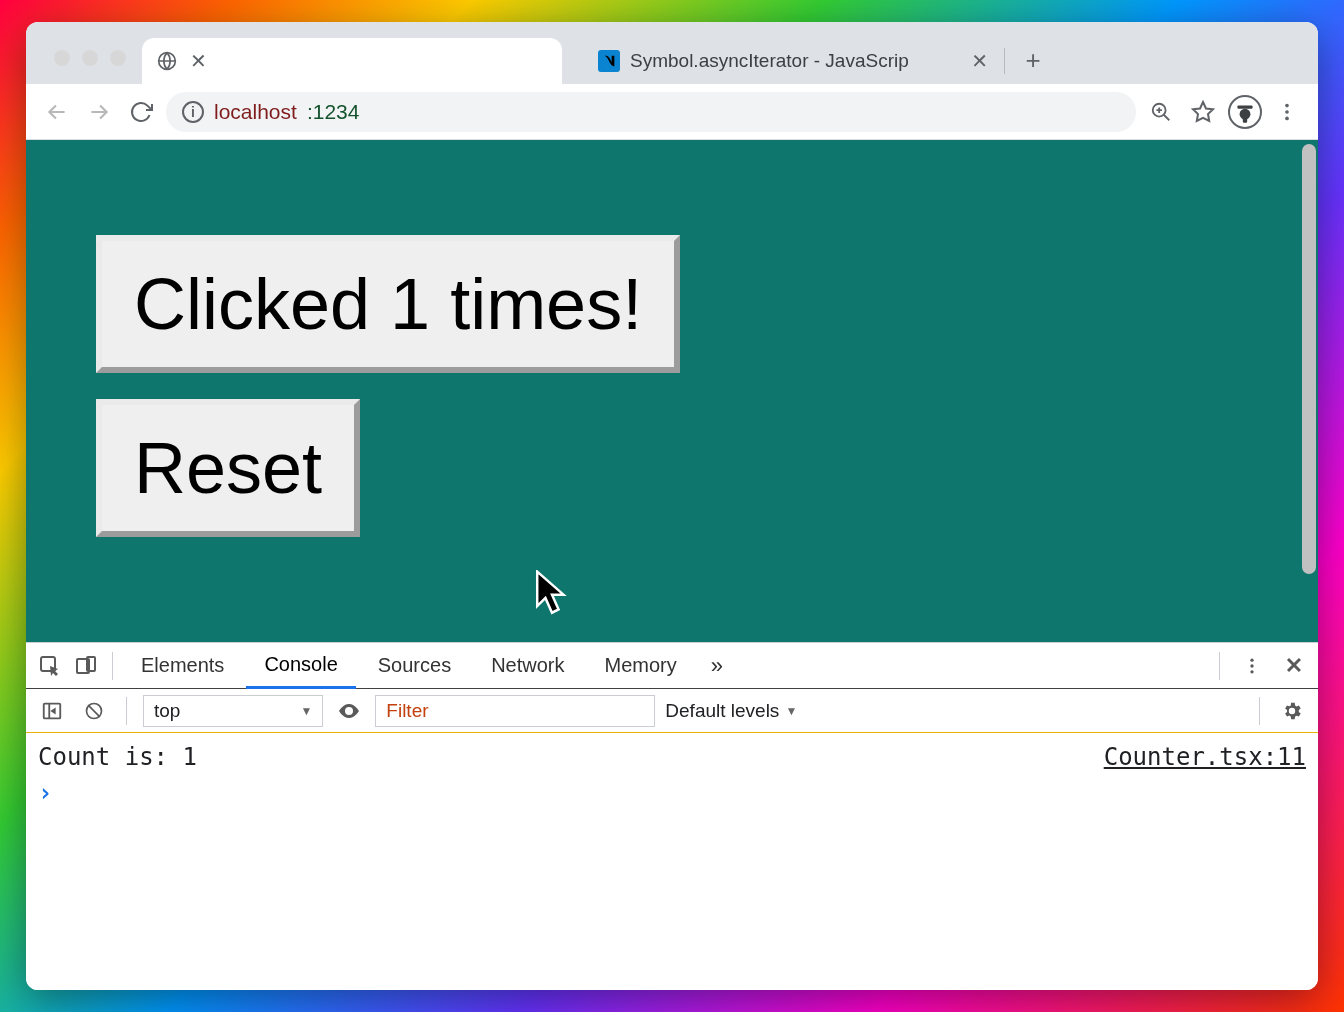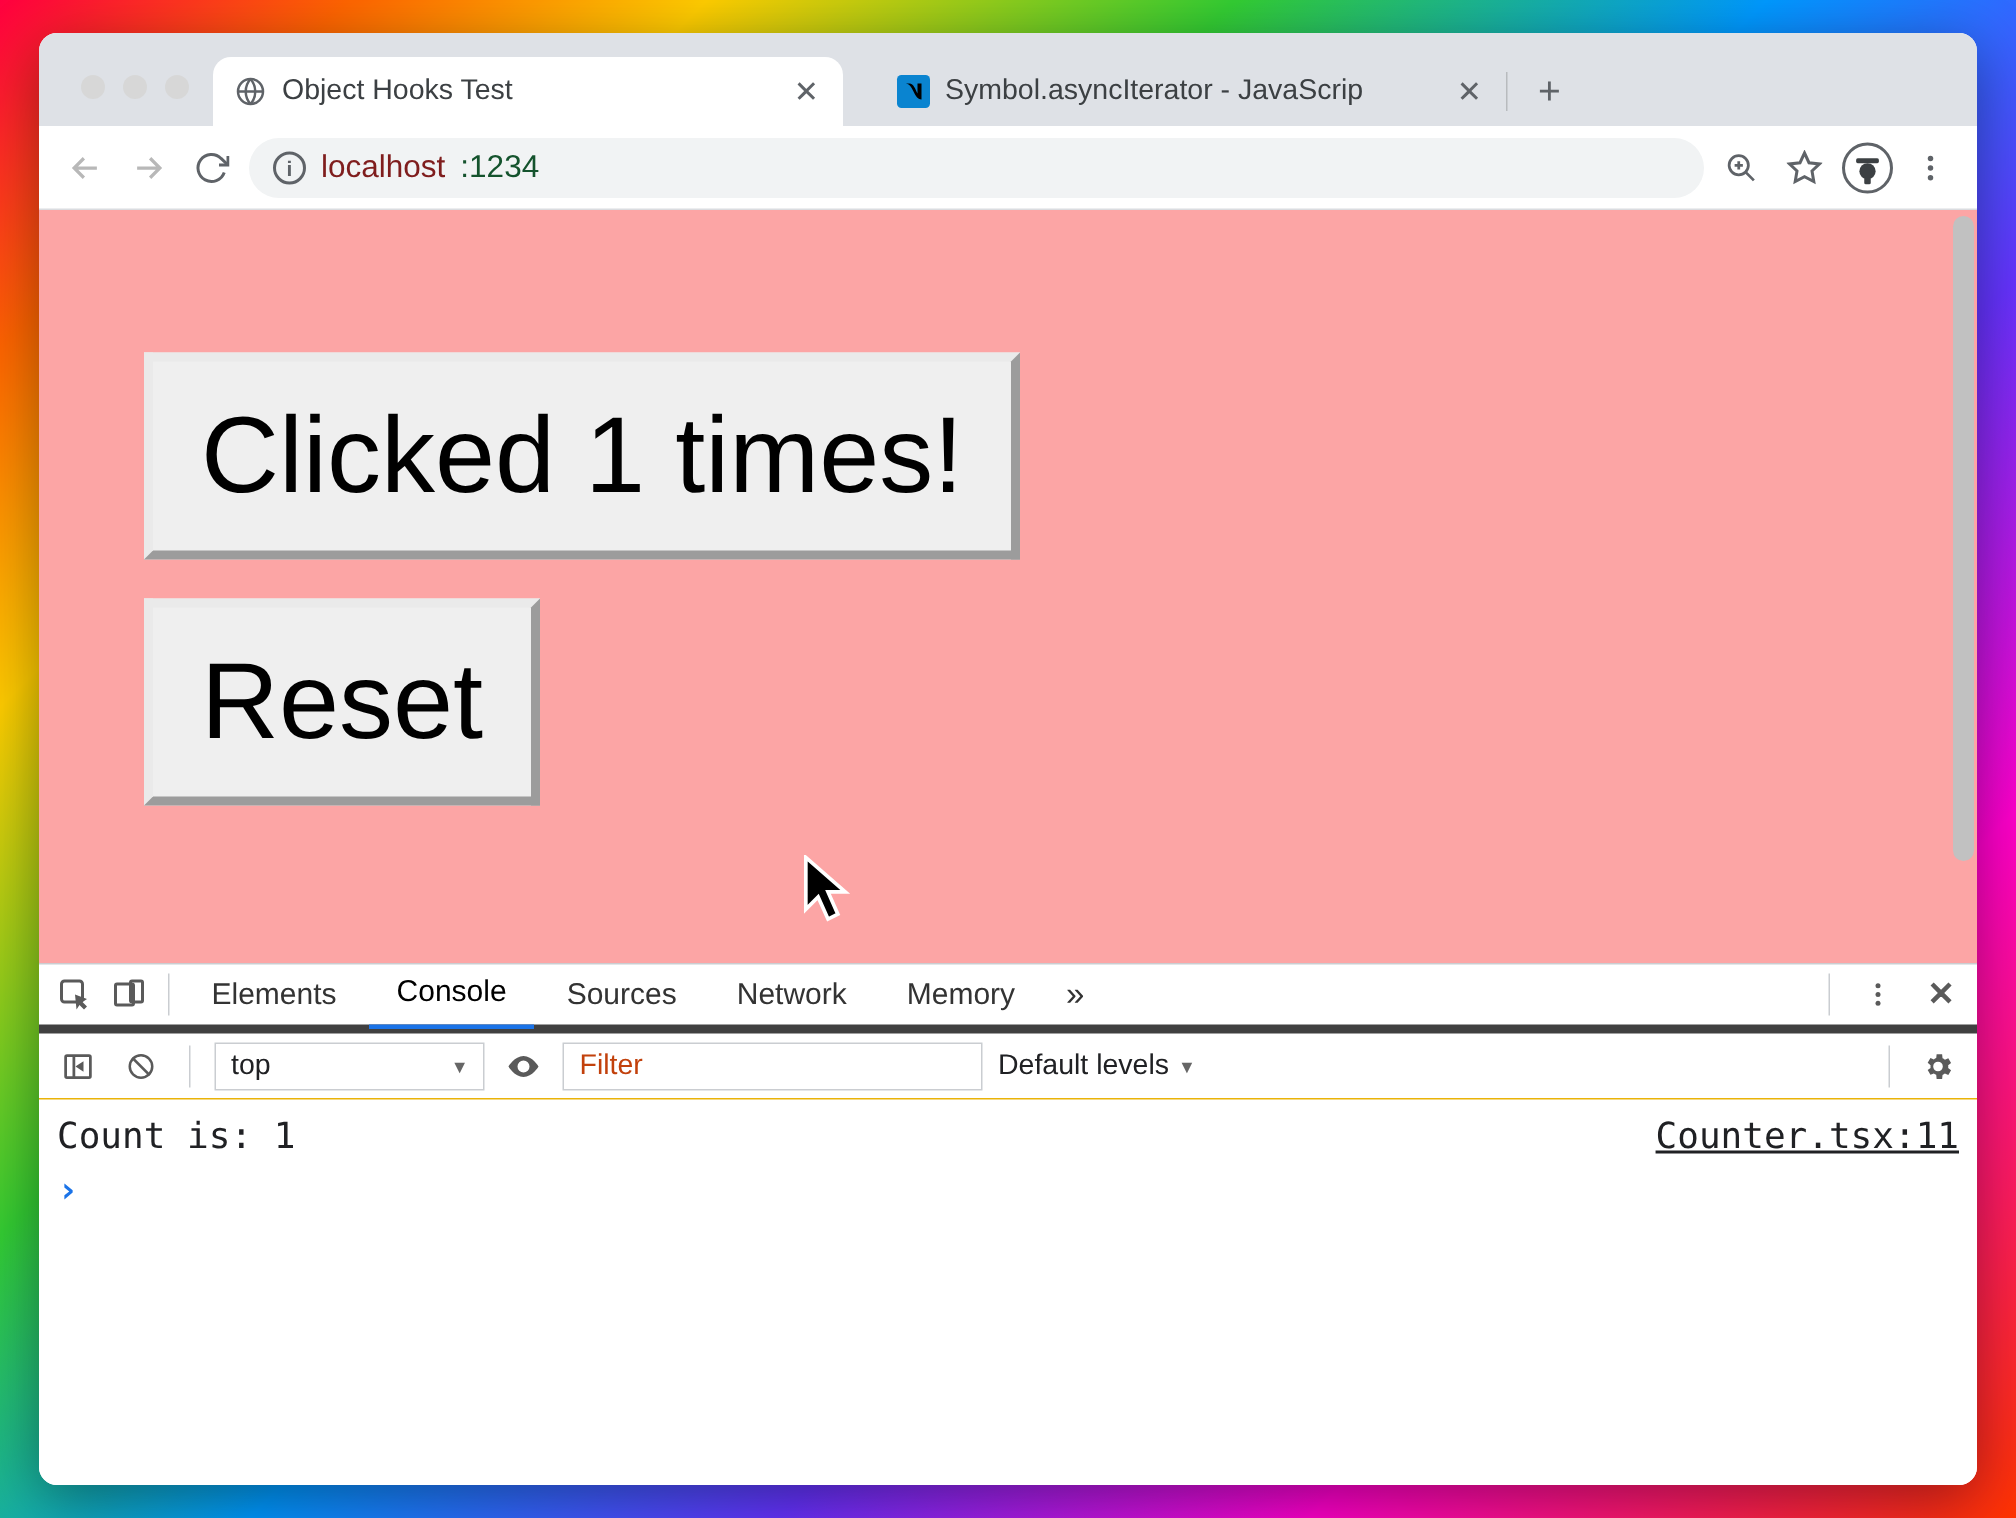--- a/index.html
+++ b/index.html
@@ -57,40 +57,40 @@
     .omnibox {
       flex: 1; height: 40px; background: #f1f3f4; border-radius: 20px; display: flex; align-items: center; padding: 0 16px; gap: 10px; font-size: 21px; color: #202124;
     }
     .omnibox .info-icon { width: 22px; height: 22px; border: 2px solid #5f6368; border-radius: 50%; display: flex; align-items: center; justify-content: center; font-size: 14px; font-weight: bold; color: #5f6368; }
     .omnibox .host { color: #7f1d1d; }
     .omnibox .port { color: #14532d; }
     .avatar { width: 34px; height: 34px; border-radius: 50%; background: #fff; border: 2px solid #5f6368; display: flex; align-items: center; justify-content: center; }
 
     
     .viewport {
-      flex: 1; position: relative; background: #fca5a5; overflow: hidden;
+      flex: 1; position: relative; background: #0f766e; overflow: hidden;
     }
     .scrollbar { position: absolute; right: 2px; top: 4px; width: 14px; height: 430px; background: #c1c1c1; border-radius: 8px; }
     .page { padding: 95px 70px; display: flex; flex-direction: column; align-items: flex-start; gap: 26px; }
     .big-button {
       font-size: 72px; font-family: Arial, Helvetica, sans-serif; color: #000; background: #efefef;
       border-top: 6px solid #eaeaea; border-left: 6px solid #eaeaea;
       border-right: 6px solid #9c9c9c; border-bottom: 6px solid #9c9c9c;
       padding: 22px 32px;
     }
     .cursor {
       position: absolute; top: 430px; left: 508px; pointer-events: none;
     }
 
     
     .devtools {
       height: 348px; border-top: 1px solid #cacdd1; background: #fff; display: flex; flex-direction: column;
       font-family: "Helvetica Neue", Arial, sans-serif;
     }
-    .dt-tabbar { height: 46px; display: flex; align-items: center; border-bottom: 6px solid #404040; padding: 0 8px; gap: 4px; }
+    .dt-tabbar { height: 46px; display: flex; align-items: center; border-bottom: 1px solid #404040; padding: 0 8px; gap: 4px; }
     .dt-ibtn { width: 32px; height: 32px; display: flex; align-items: center; justify-content: center; color: #5a5a5a; }
     .dt-sep { width: 1px; height: 28px; background: #cacdd1; margin: 0 6px; }
     .dt-tab { padding: 10px 18px; font-size: 20px; color: #333; }
     .dt-tab.active { color: #000; border-bottom: 3px solid #1a73e8; }
     .dt-more { margin-left: 4px; font-size: 22px; color: #333; padding: 0 8px; }
     .dt-right { margin-left: auto; display: flex; align-items: center; gap: 10px; }
 
     .dt-toolbar { height: 44px; border-bottom: 1px solid #eab308; display: flex; align-items: center; padding: 0 10px; gap: 10px; font-size: 19px; }
     .dt-select { display: flex; align-items: center; gap: 120px; border: 1px solid #cacdd1; padding: 4px 10px; height: 32px; color: #202124; background: #fff; }
     .dt-select .tri { font-size: 12px; color: #666; }
@@ -117,21 +117,20 @@
       <div class="mac-dot"></div>
     </div>
 
     <div class="tab active" style="width:420px;">
       <span class="favicon">
         <svg width="20" height="20" viewBox="0 0 24 24" fill="none" stroke="#5f6368" stroke-width="2">
             <circle cx="12" cy="12" r="10"></circle>
             <path d="M2 12h20M12 2a15 15 0 010 20M12 2a15 15 0 000 20"></path>
           </svg>
       </span>
-      <span class="title">Object Hooks Test</span>
       <span class="close">✕</span>
     </div>
 
     <div class="tab" style="width:420px;margin-left:22px;">
       <span class="favicon" style="background:#0a84d0;border-radius:3px;">
         <svg width="16" height="16" viewBox="0 0 24 24">
             <path fill="#000" d="M4 4 C8 4 10 8 12 12 C14 16 16 20 20 20 L20 4 L16 4 L16 14 C14 10 12 4 8 4 Z"></path>
           </svg>
       </span>
       <span class="title">Symbol.asyncIterator - JavaScrip</span>

